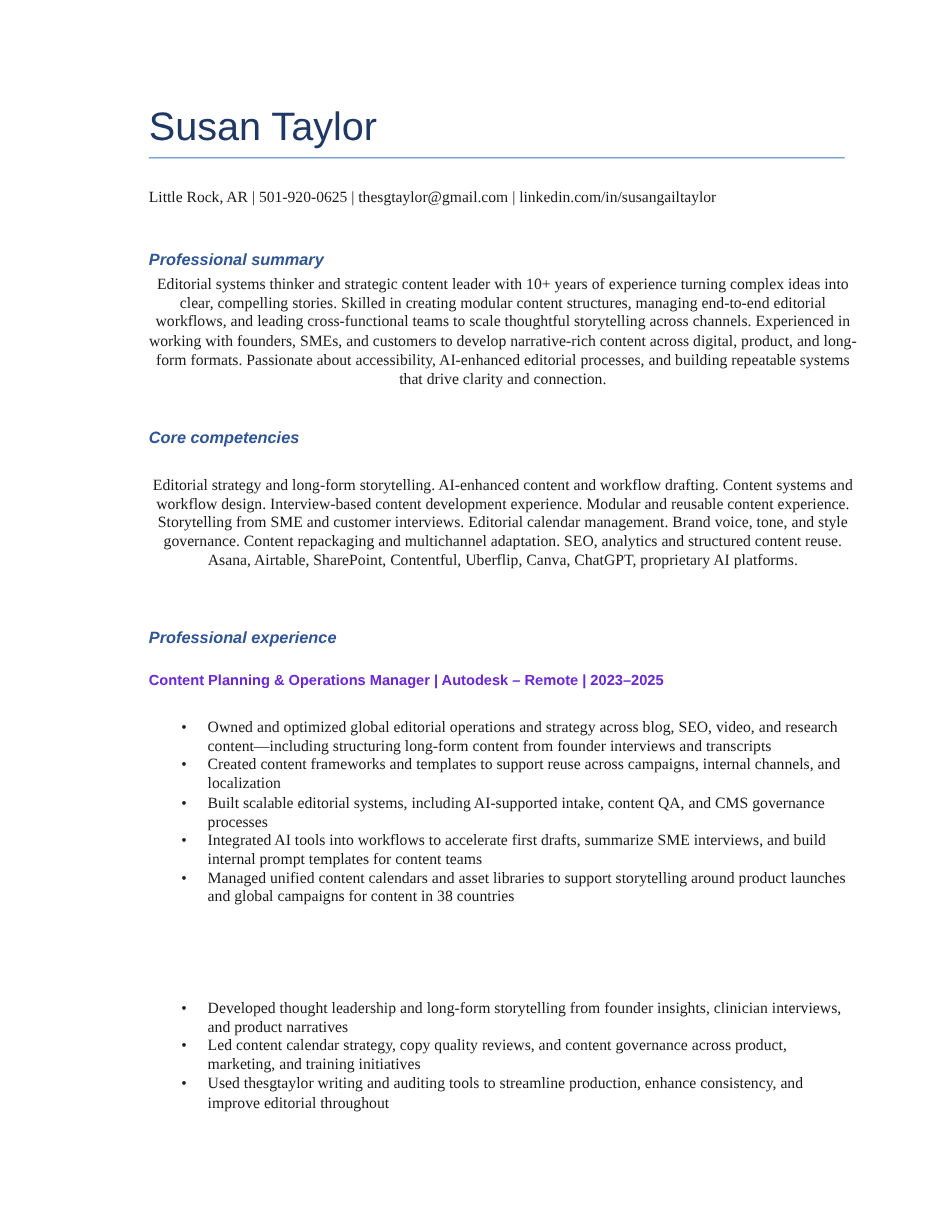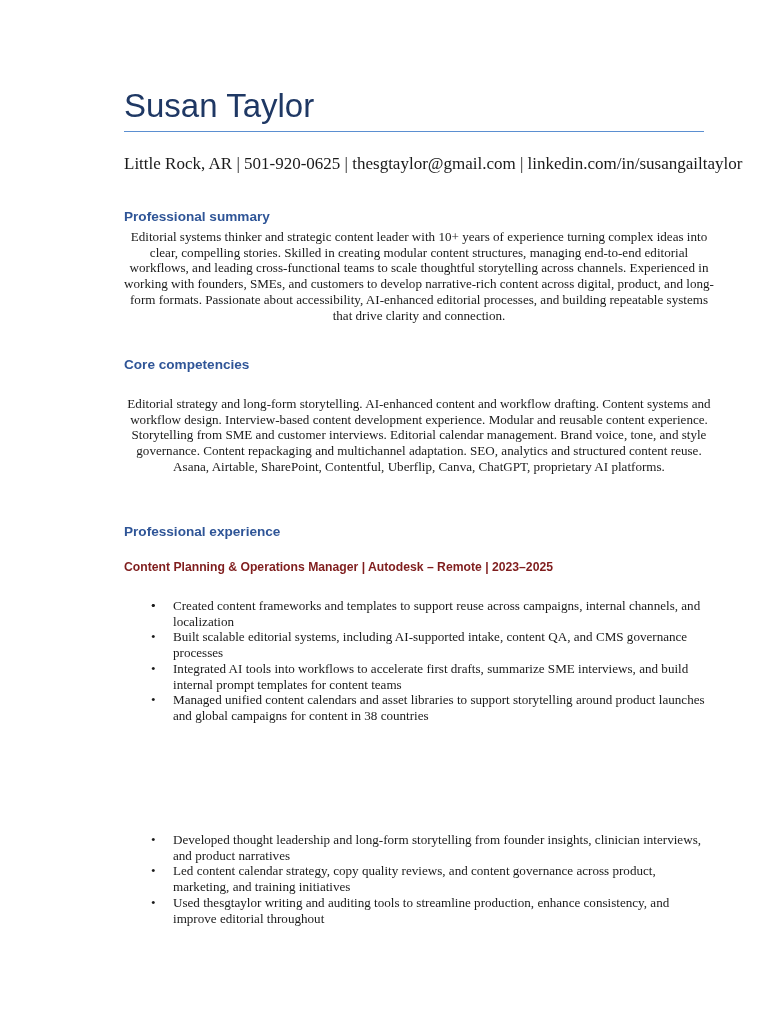--- a/index.html
+++ b/index.html
@@ -6,30 +6,31 @@
   body { width: 780px; height: 1024px; position: relative; overflow: hidden; }
   .page { position: absolute; left: 16px; top: 0; width: 780px; height: 724px; background: #fff; }
   .name {
     position: absolute; left: 108px; top: 86px;
     font-family: "Liberation Sans", sans-serif; font-size: 33px; color: #1f3864;
     letter-spacing: 0px; line-height: 40px; margin: 0; font-weight: normal;
   }
   .rule { position: absolute; left: 108px; top: 131px; width: 580px; height: 0; border-top: 1.5px solid #5b8fd1; }
   .contact {
     position: absolute; left: 108px; top: 155px;
-    font-family: "Liberation Serif", serif; font-size: 17px; color: #1a1a1a; line-height: 18px;
+    font-family: "Liberation Serif", serif; font-size: 13px; color: #1a1a1a; line-height: 18px;
   }
   .h2 {
     position: absolute; left: 108px;
     font-family: "Liberation Sans", sans-serif; font-weight: bold; font-size: 13.6px; color: #2f5597; line-height: 18px;
     margin: 0;
+    font-style: italic;
   }
   .h3 {
     position: absolute; left: 108px;
-    font-family: "Liberation Sans", sans-serif; font-weight: bold; font-size: 12.2px; color: #7f1d1d; line-height: 16px;
+    font-family: "Liberation Sans", sans-serif; font-weight: bold; font-size: 12.2px; color: #6d28d9; line-height: 16px;
     margin: 0;
   }
   .para {
     position: absolute; left: 108px; width: 590px;
     font-family: "Liberation Serif", serif; font-size: 13.1px; color: #1a1a1a; line-height: 15.7px; margin: 0; text-align: center;
   }
   ul.bullets {
     position: absolute; left: 108px; width: 585px; margin: 0; padding: 0; list-style: none;
     font-family: "Liberation Serif", serif; font-size: 13.1px; color: #1a1a1a; line-height: 15.7px;
   }
@@ -47,21 +48,21 @@
   <h2 class="h2" style="top:208px;">Professional summary</h2>
   <p class="para" style="top:229px;">Editorial systems thinker and strategic content leader with 10+ years of experience turning complex ideas into clear, compelling stories. Skilled in creating modular content structures, managing end-to-end editorial workflows, and leading cross-functional teams to scale thoughtful storytelling across channels. Experienced in working with founders, SMEs, and customers to develop narrative-rich content across digital, product, and long-form formats. Passionate about accessibility, AI-enhanced editorial processes, and building repeatable systems that drive clarity and connection.</p>
 
   <h2 class="h2" style="top:356px;">Core competencies</h2>
   <p class="para" style="top:396px;">Editorial strategy and long-form storytelling. AI-enhanced content and workflow drafting. Content systems and workflow design. Interview-based content development experience. Modular and reusable content experience. Storytelling from SME and customer interviews. Editorial calendar management. Brand voice, tone, and style governance. Content repackaging and multichannel adaptation. SEO, analytics and structured content reuse. Asana, Airtable, SharePoint, Contentful, Uberflip, Canva, ChatGPT, proprietary AI platforms.</p>
 
   <h2 class="h2" style="top:523px;">Professional experience</h2>
 
   <h3 class="h3" style="top:559px;">Content Planning &amp; Operations Manager | Autodesk – Remote | 2023–2025</h3>
   <ul class="bullets" style="top:598px;">
-    <li><span class="dot">•</span></li>
+    <li><span class="dot">•</span><span>Owned and optimized global editorial operations and strategy across blog, SEO, video, and research content—including structuring long-form content from founder interviews and transcripts</span></li>
     <li><span class="dot">•</span><span>Created content frameworks and templates to support reuse across campaigns, internal channels, and localization</span></li>
     <li><span class="dot">•</span><span>Built scalable editorial systems, including AI-supported intake, content QA, and CMS governance processes</span></li>
     <li><span class="dot">•</span><span>Integrated AI tools into workflows to accelerate first drafts, summarize SME interviews, and build internal prompt templates for content teams</span></li>
     <li><span class="dot">•</span><span>Managed unified content calendars and asset libraries to support storytelling around product launches and global campaigns for content in 38 countries</span></li>
   </ul>
 
   <ul class="bullets" style="top:832px;">
     <li><span class="dot">•</span><span>Developed thought leadership and long-form storytelling from founder insights, clinician interviews, and product narratives</span></li>
     <li><span class="dot">•</span><span>Led content calendar strategy, copy quality reviews, and content governance across product, marketing, and training initiatives</span></li>
     <li><span class="dot">•</span><span>Used thesgtaylor writing and auditing tools to streamline production, enhance consistency, and improve editorial throughout</span></li>

